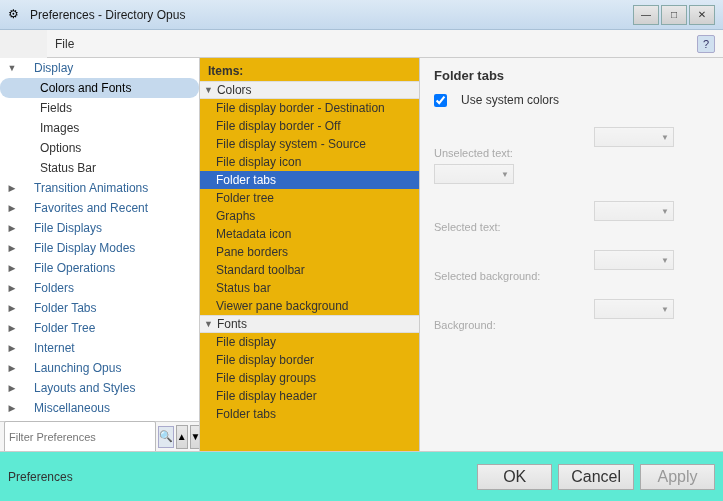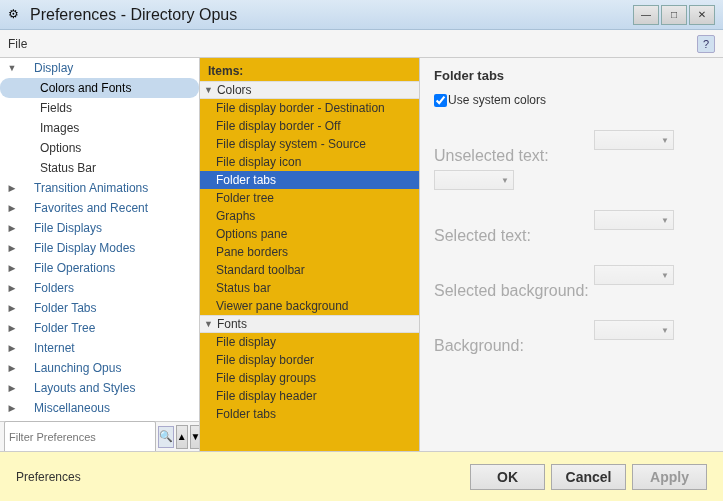--- a/index.html
+++ b/index.html
@@ -21,21 +21,21 @@
       padding: 0 8px;
       border-bottom: 1px solid #a8c0d6;
       user-select: none;
     }
     .title-bar-icon {
       width: 16px;
       height: 16px;
       margin-right: 6px;
     }
     .title-bar-text {
-      font-size: 16px;
+      font-size: 12px;
       color: #1a1a1a;
       flex: 1;
     }
     .title-bar-buttons {
       display: flex;
       gap: 2px;
     }
     .title-btn {
       width: 26px;
       height: 20px;
@@ -51,20 +51,21 @@
     .title-btn.close-btn { color: #333; }
 
     
     .toolbar-area {
       background: #f5f5f5;
       height: 28px;
       display: flex;
       align-items: center;
       padding: 0 8px;
       border-bottom: 1px solid #ccc;
+      margin-left: 47px;
     }
     .toolbar-file-label {
       font-size: 12px;
       color: #333;
       flex: 1;
     }
     .toolbar-help {
       width: 18px;
       height: 18px;
       background: #d0e0f0;
@@ -246,39 +247,39 @@
     }
 
     .option-row {
       display: flex;
       align-items: center;
       margin-bottom: 6px;
     }
     .checkbox-item {
       display: flex;
       align-items: center;
-      gap: 1px;
+      gap: 14px;
       cursor: pointer;
     }
     .checkbox-item input[type="checkbox"] {
       cursor: pointer;
     }
     .checkbox-label {
       font-size: 12px;
       color: #333;
     }
 
     .form-row {
       display: flex;
       align-items: center;
       margin-bottom: 5px;
     }
     .form-label {
       width: 160px;
-      font-size: 16px;
+      font-size: 11px;
       color: #555;
       margin-top: 32px;
     }
     .form-label.disabled { color: #aaa; }
     .color-dropdown {
       width: 80px;
       height: 20px;
       border: 1px solid #bbb;
       background: linear-gradient(to bottom, #f5f5f5, #e8e8e8);
       display: flex;
@@ -293,45 +294,44 @@
       cursor: default;
     }
     .dropdown-arrow {
       font-size: 8px;
       color: #333;
     }
 
     
     .bottom-bar {
       height: 50px;
-      background: #fef9c3;
+      background: #5eead4;
       border-top: 1px solid #ccc;
       display: flex;
       align-items: center;
-      padding: 0 16px;
+      padding: 0 8px;
     }
     .preferences-label {
       flex: 1;
       font-size: 12px;
       color: #333;
     }
     .bottom-buttons {
       display: flex;
       gap: 6px;
     }
     .bottom-btn {
       min-width: 75px;
       height: 26px;
       border: 1px solid #aaa;
       background: linear-gradient(to bottom, #f0f0f0, #e0e0e0);
       cursor: pointer;
-      font-size: 14px;
+      font-size: 16px;
       padding: 0 12px;
       color: #333;
-      font-weight: bold;
     }
     .bottom-btn.apply-btn {
       color: #999;
       background: linear-gradient(to bottom, #f0f0f0, #e0e0e0);
     }
 
     
     ::-webkit-scrollbar { width: 14px; }
     ::-webkit-scrollbar-track { background: #f0f0f0; border-left: 1px solid #ddd; }
     ::-webkit-scrollbar-thumb {
@@ -459,21 +459,21 @@
         <span class="g-icon">▼</span>
         <span>Colors</span>
       </div>
       <div class="list-item-row">File display border - Destination</div>
       <div class="list-item-row">File display border - Off</div>
       <div class="list-item-row">File display system - Source</div>
       <div class="list-item-row">File display icon</div>
       <div class="list-item-row selected">Folder tabs</div>
       <div class="list-item-row">Folder tree</div>
       <div class="list-item-row">Graphs</div>
-      <div class="list-item-row">Options pane</div>
+      <div class="list-item-row">Metadata icon</div>
       <div class="list-item-row">Pane borders</div>
       <div class="list-item-row">Standard toolbar</div>
       <div class="list-item-row">Status bar</div>
       <div class="list-item-row">Viewer pane background</div>
 
       <div class="list-group-header">
         <span class="g-icon">▼</span>
         <span>Fonts</span>
       </div>
       <div class="list-item-row">File display</div>

